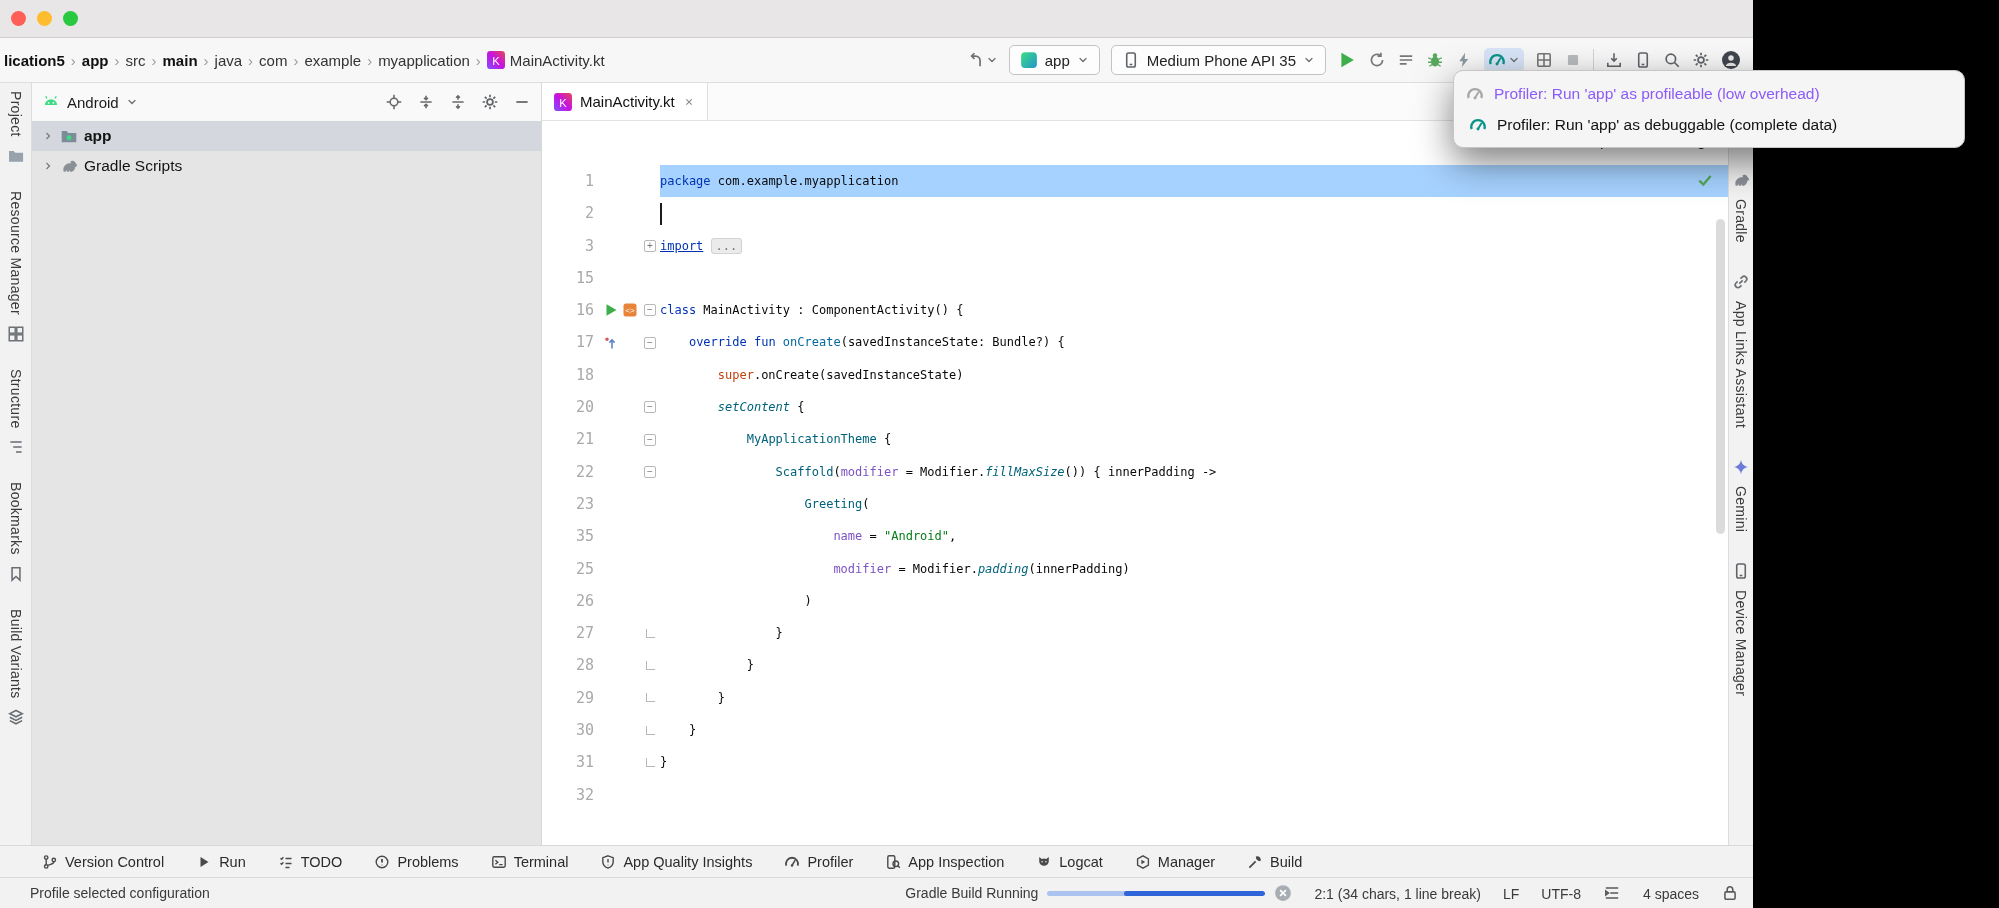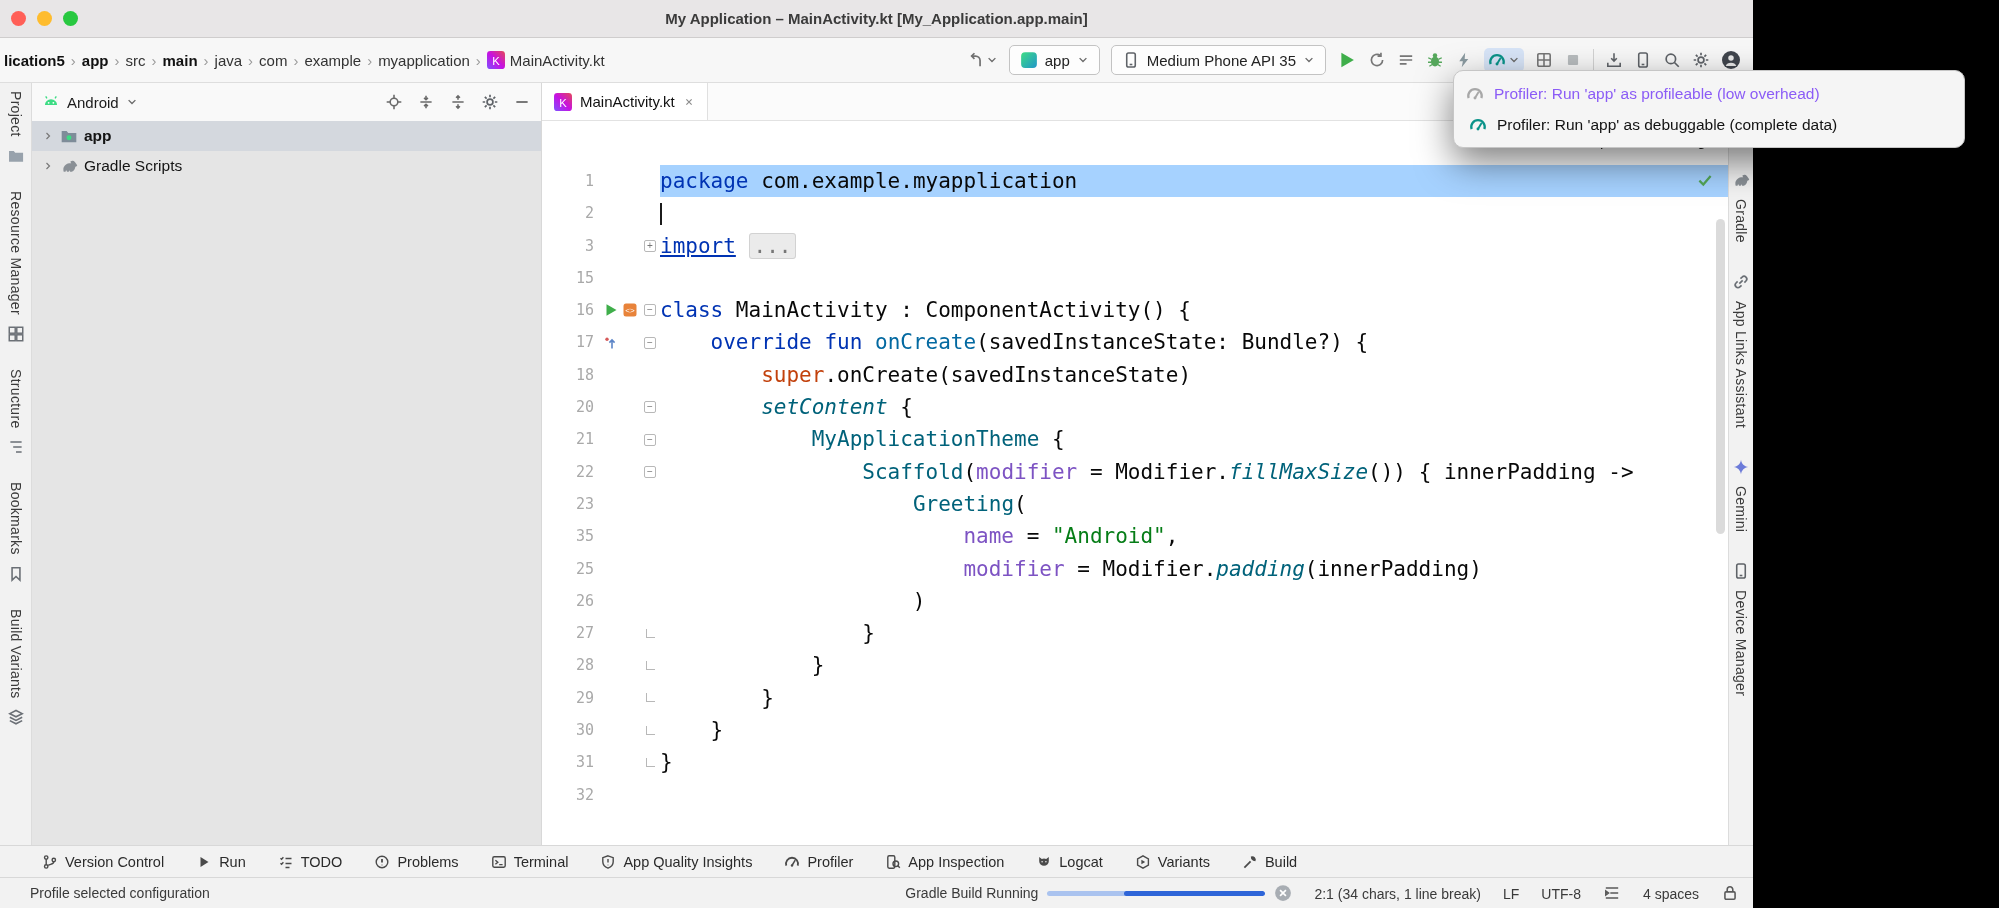--- a/index.html
+++ b/index.html
@@ -55,21 +55,21 @@
   .mode { display:flex; align-items:center; gap:6px; font-size:15px; color:#1d1d1d; }
 
   #code-area { flex:1; position:relative; padding-top:6px; font-family:"DejaVu Sans Mono","Liberation Mono",monospace; overflow:hidden; }
   .line { display:flex; height:32.3px; }
   .ln { flex:0 0 52px; text-align:right; font-size:15px; line-height:32.3px; }
   .gut { flex:0 0 46px; display:flex; align-items:center; gap:3px; padding-left:9px; }
   .gut .icon { width:16px; height:16px; }
   .foldcol { flex:0 0 20px; display:flex; align-items:center; justify-content:center; }
   .foldbox { width:12px; height:12px; border:1px solid #b8b8b8; background:#fff; border-radius:2px; color:#777; font:10px/10px "Liberation Sans",sans-serif; text-align:center; }
   .foldend { width:9px; height:9px; border-left:1px solid #b8b8b8; border-bottom:1px solid #b8b8b8; }
-  .code { flex:1; white-space:pre; font-size:21px; line-height:32.3px; }
+  .code { flex:1; white-space:pre; font-size:12px; line-height:32.3px; }
   .code.sel { background:#a6d2ff; }
   .foldchip { background:#ebebeb; border:1px solid #d2d2d2; border-radius:3px; padding:0 4px; }
   #caret { display:inline-block; width:2px; height:22px; background:#1b1b1b; vertical-align:middle; }
   #inspections-check { position:absolute; top:12px; right:14px; width:18px; height:18px; }
   #editor-scrollbar { position:absolute; top:60px; right:3px; width:9px; height:315px; background:rgba(0,0,0,.14); border-radius:5px; }
 
   
   #bottom-bar { flex:0 0 32px; background:#f2f2f2; border-top:1px solid #d8d8d8; display:flex; align-items:center; gap:32px; padding-left:42px; }
   .bb-item { display:flex; align-items:center; gap:7px; font-size:14.5px; color:#2b2b2b; white-space:nowrap; }
   .bb-item .icon { width:16px; height:16px; }
@@ -89,21 +89,20 @@
 </style>
 </head>
 <body>
 
 <div id="window">
 
   <div id="titlebar">
     <span class="traffic" style="background:#ff5f57"></span>
     <span class="traffic" style="background:#febc2e"></span>
     <span class="traffic" style="background:#28c840"></span>
-    <div id="title">My Application – MainActivity.kt [My_Application.app.main]</div>
   </div>
 
   <div id="toolbar">
     <div id="breadcrumbs">
         <span class="crumb bold">lication5</span>
         <span class="crumb-sep">›</span>
         <span class="crumb bold">app</span>
         <span class="crumb-sep">›</span>
         <span class="crumb">src</span>
         <span class="crumb-sep">›</span>
@@ -744,21 +743,21 @@
         </span>
         <span>Logcat</span>
       </div>
       <div class="bb-item">
         <span class="icon">
           <svg viewBox="0 0 16 16" fill="none" stroke="#4a4a4a" stroke-width="1.4">
             <path d="M8 1.8l5.4 3.1v6.2L8 14.2l-5.4-3.1V4.9z"></path>
             <path d="M6.4 5.8l3.8 2.2-3.8 2.2z" fill="#4a4a4a" stroke="none"></path>
           </svg>
         </span>
-        <span>Variants</span>
+        <span>Manager</span>
       </div>
       <div class="bb-item">
         <span class="icon">
           <svg viewBox="0 0 16 16">
             <path d="M8.8 2.6a3.4 3.4 0 0 1 4.6 4.6l-2.3-.4-1.9-1.9z" fill="#4a4a4a"></path>
             <path d="M8.6 7.4l-6.2 6.2" stroke="#4a4a4a" stroke-width="1.8"></path>
           </svg>
         </span>
         <span>Build</span>
       </div>

